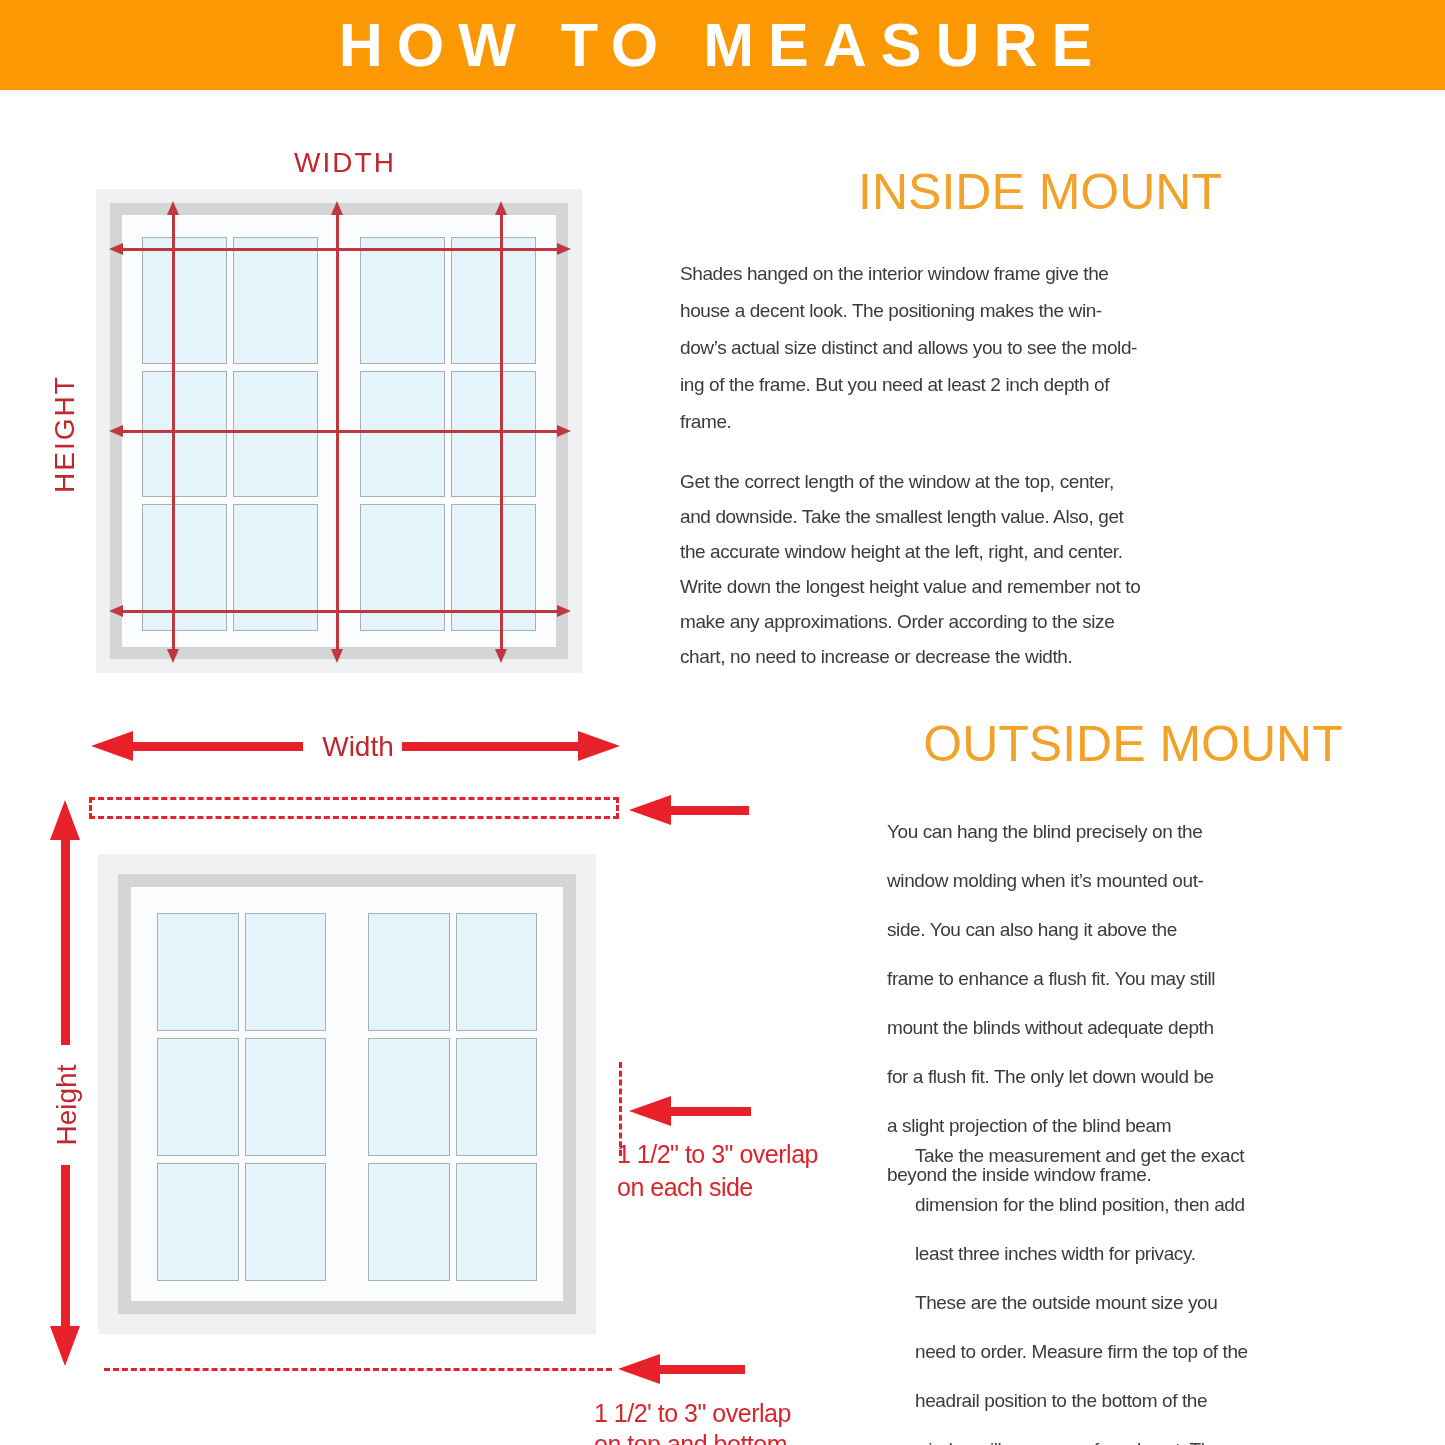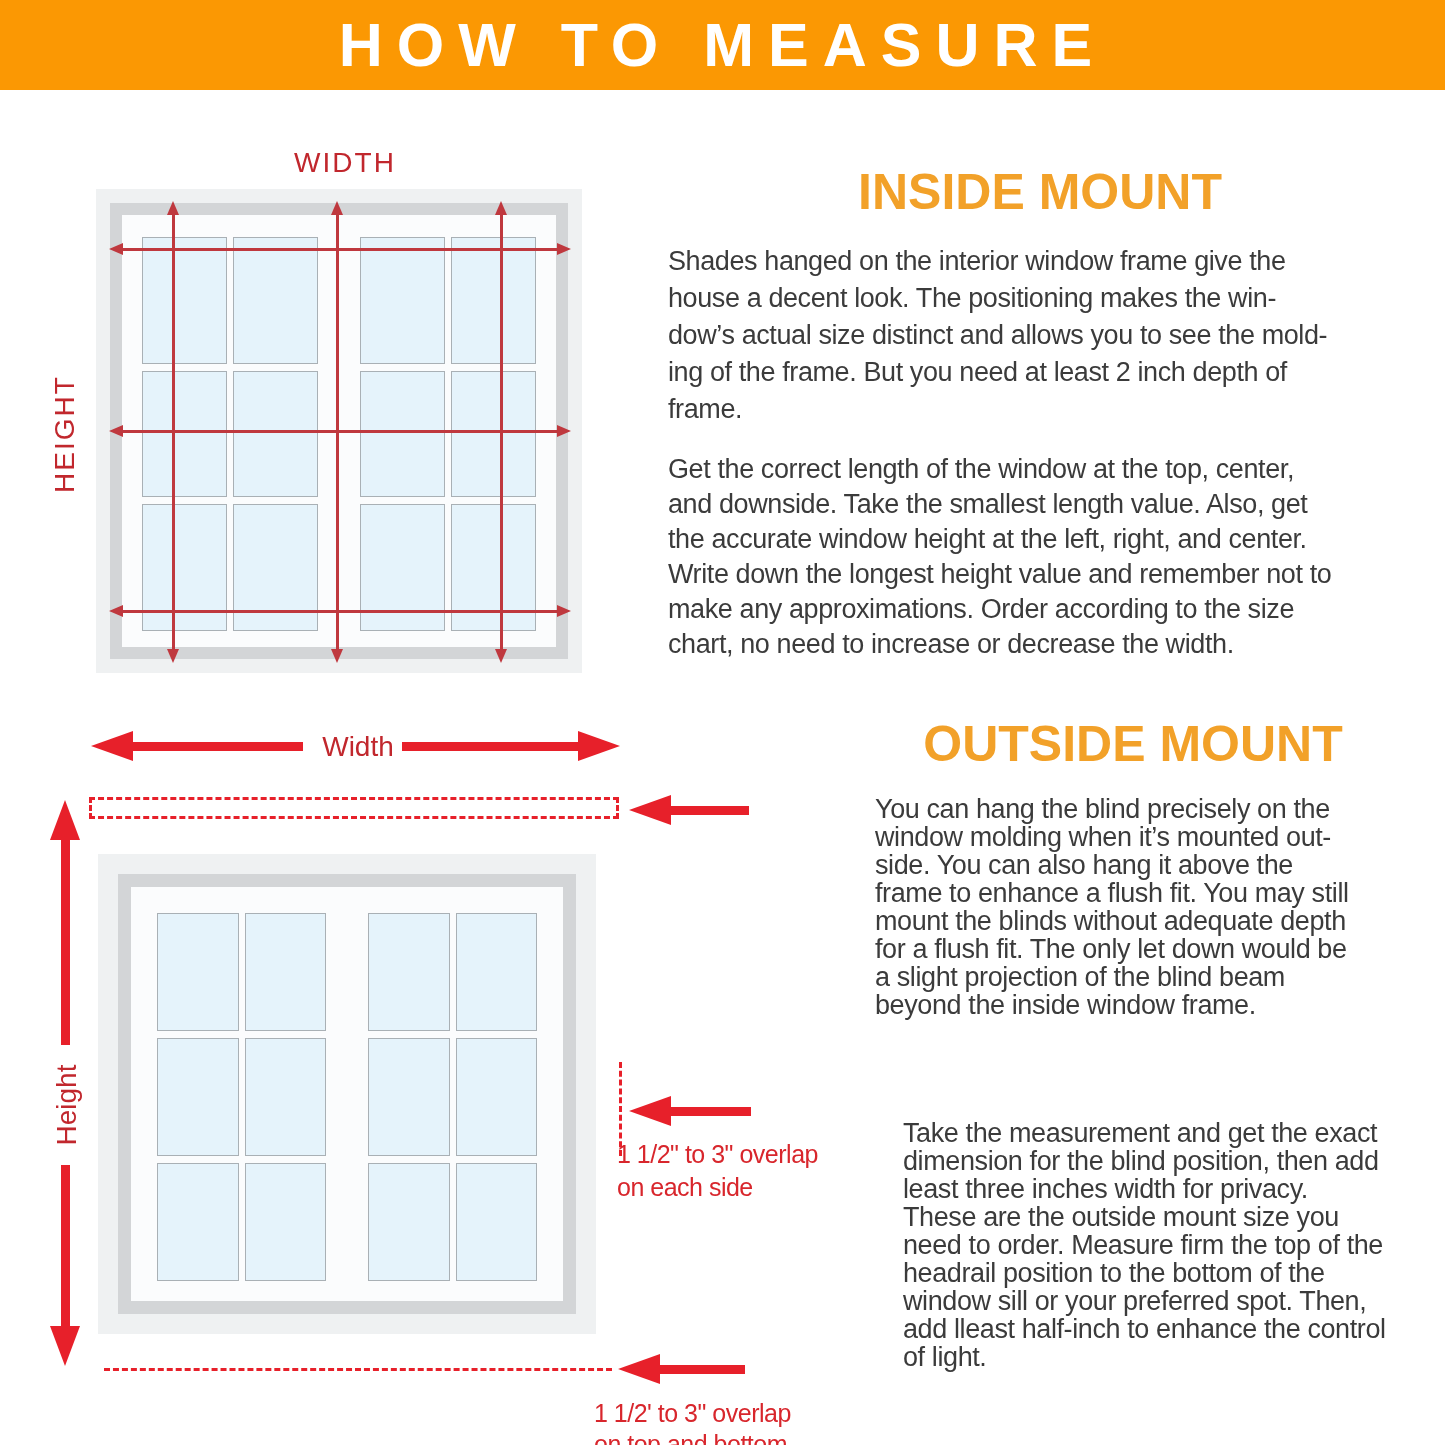--- a/index.html
+++ b/index.html
@@ -47,25 +47,25 @@
   .tk-right{position:absolute;height:9px;background:var(--arrow-red);}
   .tk-right::after{content:"";position:absolute;right:-42px;top:-11px;border-top:15px solid transparent;border-bottom:15px solid transparent;border-left:42px solid var(--arrow-red);}
   .tk-v{position:absolute;width:9px;background:var(--arrow-red);}
   .tk-v::before{content:"";position:absolute;top:-40px;left:-11px;border-left:15px solid transparent;border-right:15px solid transparent;border-bottom:40px solid var(--arrow-red);}
   .tk-v::after{content:"";position:absolute;bottom:-40px;left:-11px;border-left:15px solid transparent;border-right:15px solid transparent;border-top:40px solid var(--arrow-red);}
   
   .dash-rect{position:absolute;border:3px dashed var(--arrow-red);box-sizing:border-box;}
   .dash-h{position:absolute;border-top:3px dashed var(--arrow-red);}
   .dash-v{position:absolute;border-left:3px dashed var(--arrow-red);}
   
-  .mount-heading{position:absolute;margin:0;color:var(--heading-orange);font-weight:bold;font-size:50px;text-align:center;white-space:nowrap;}
-  .para{position:absolute;color:var(--text-dark);font-size:27px;letter-spacing:-0.4px;white-space:pre;margin:0;}
+  .mount-heading{position:absolute;margin:0;color:var(--heading-orange);font-weight:normal;font-size:50px;text-align:center;white-space:nowrap;}
+  .para{position:absolute;color:var(--text-dark);font-size:19px;letter-spacing:-0.4px;white-space:pre;margin:12px;}
   .lh37{line-height:37px;}
   .lh35{line-height:35px;}
-  .lh36{line-height:28px;}
+  .lh36{line-height:49px;}
   .hlabel-bg{background:#ffffff;z-index:5;}
 </style>
 </head>
 <body>
 
 <div class="canvas">
 
   <div class="banner">
     <h1>HOW TO MEASURE</h1>
   </div>

